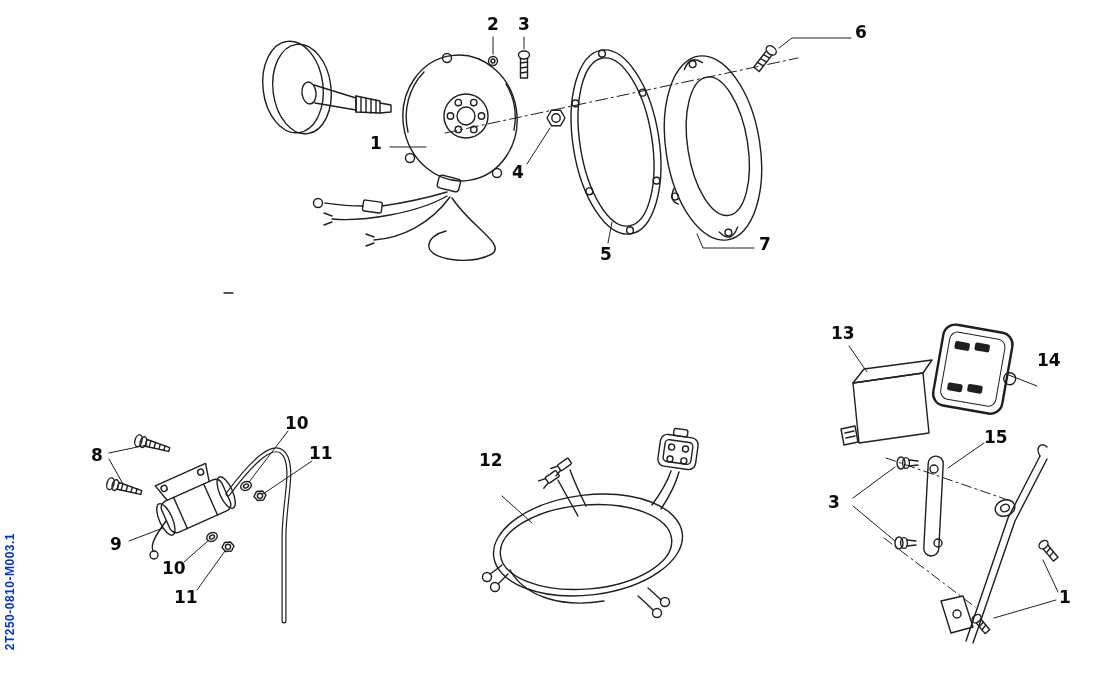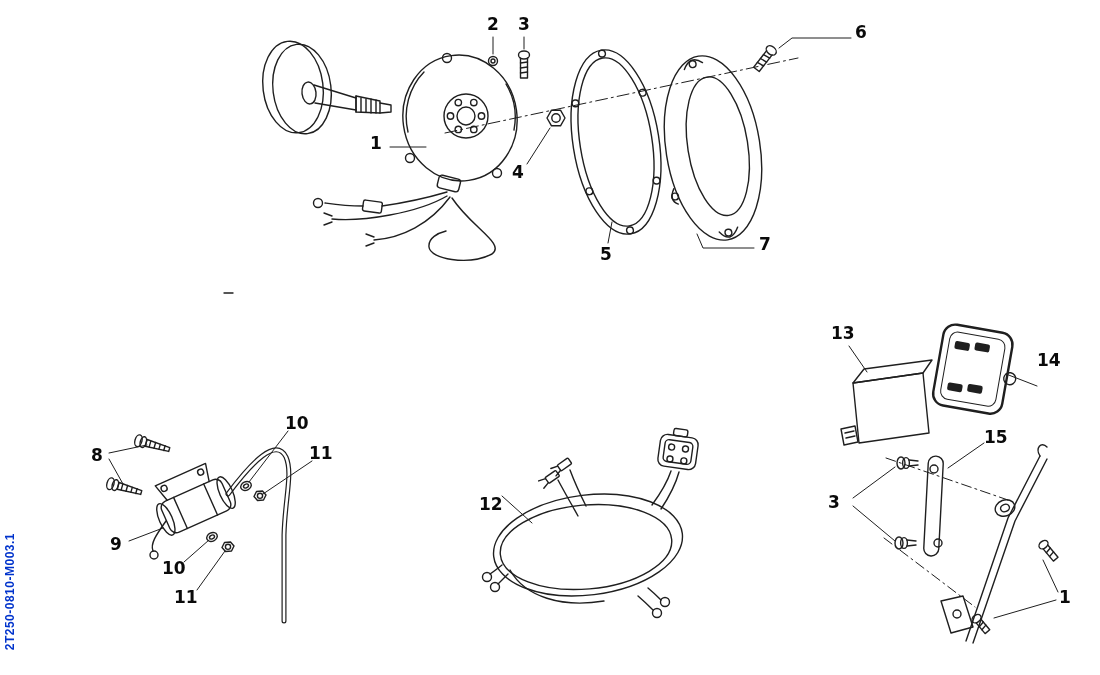--- a/index.html
+++ b/index.html
@@ -296,21 +296,21 @@
   <div class="label" style="left:512px;top:164px">4</div>
   <div class="label" style="left:600px;top:246px">5</div>
   <div class="label" style="left:855px;top:24px">6</div>
   <div class="label" style="left:759px;top:236px">7</div>
   <div class="label" style="left:91px;top:447px">8</div>
   <div class="label" style="left:110px;top:536px">9</div>
   <div class="label" style="left:285px;top:415px">10</div>
   <div class="label" style="left:309px;top:445px">11</div>
   <div class="label" style="left:162px;top:560px">10</div>
   <div class="label" style="left:174px;top:589px">11</div>
-  <div class="label" style="left:479px;top:496px">12</div>
+  <div class="label" style="left:479px;top:452px">12</div>
   <div class="label" style="left:831px;top:325px">13</div>
   <div class="label" style="left:1037px;top:352px">14</div>
   <div class="label" style="left:984px;top:429px">15</div>
   <div class="label" style="left:828px;top:494px">3</div>
   <div class="label" style="left:1059px;top:589px">1</div>
 </div>
 
 <div class="doc-code">2T250-0810-M003.1</div>
 
 </body></html>

